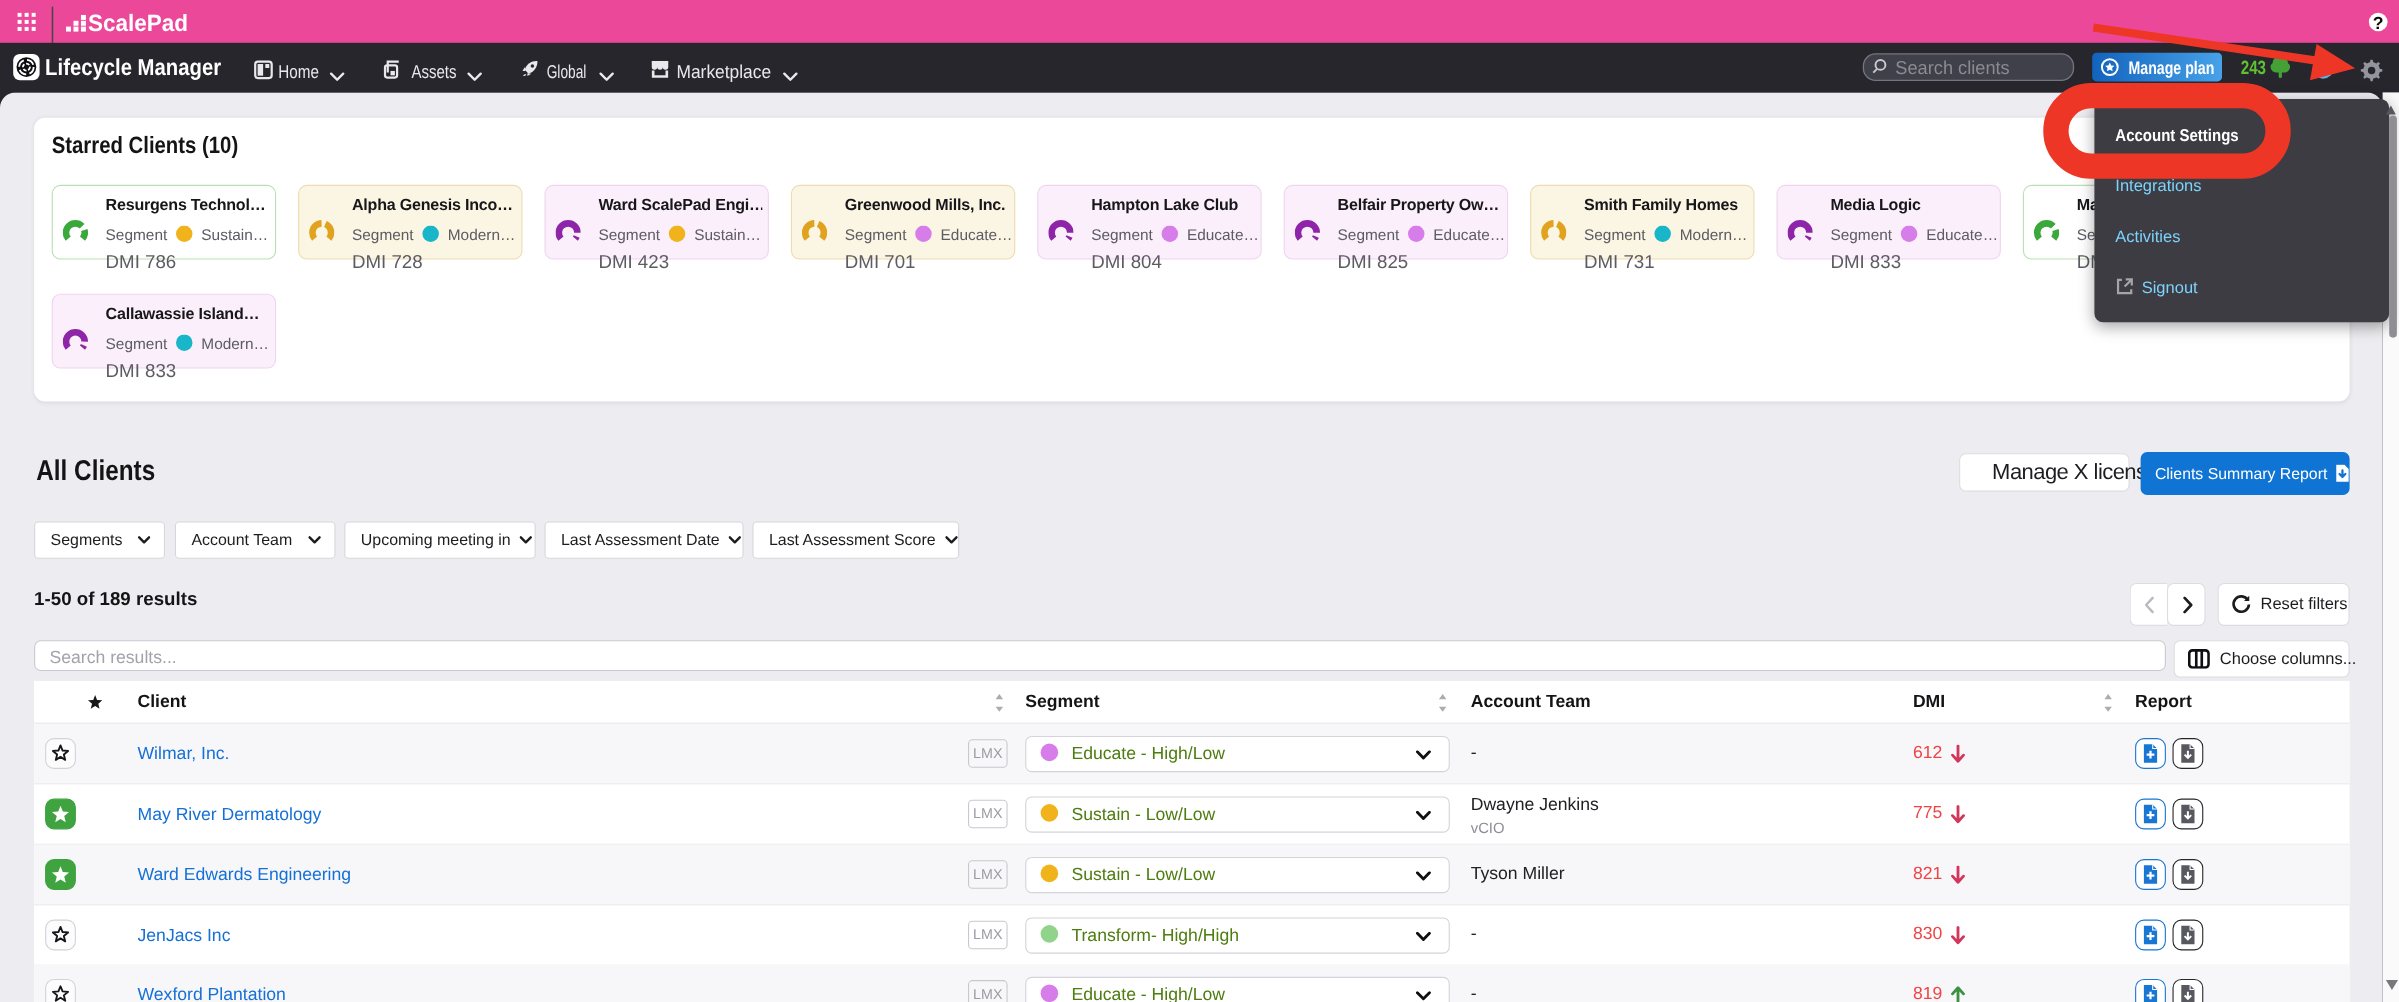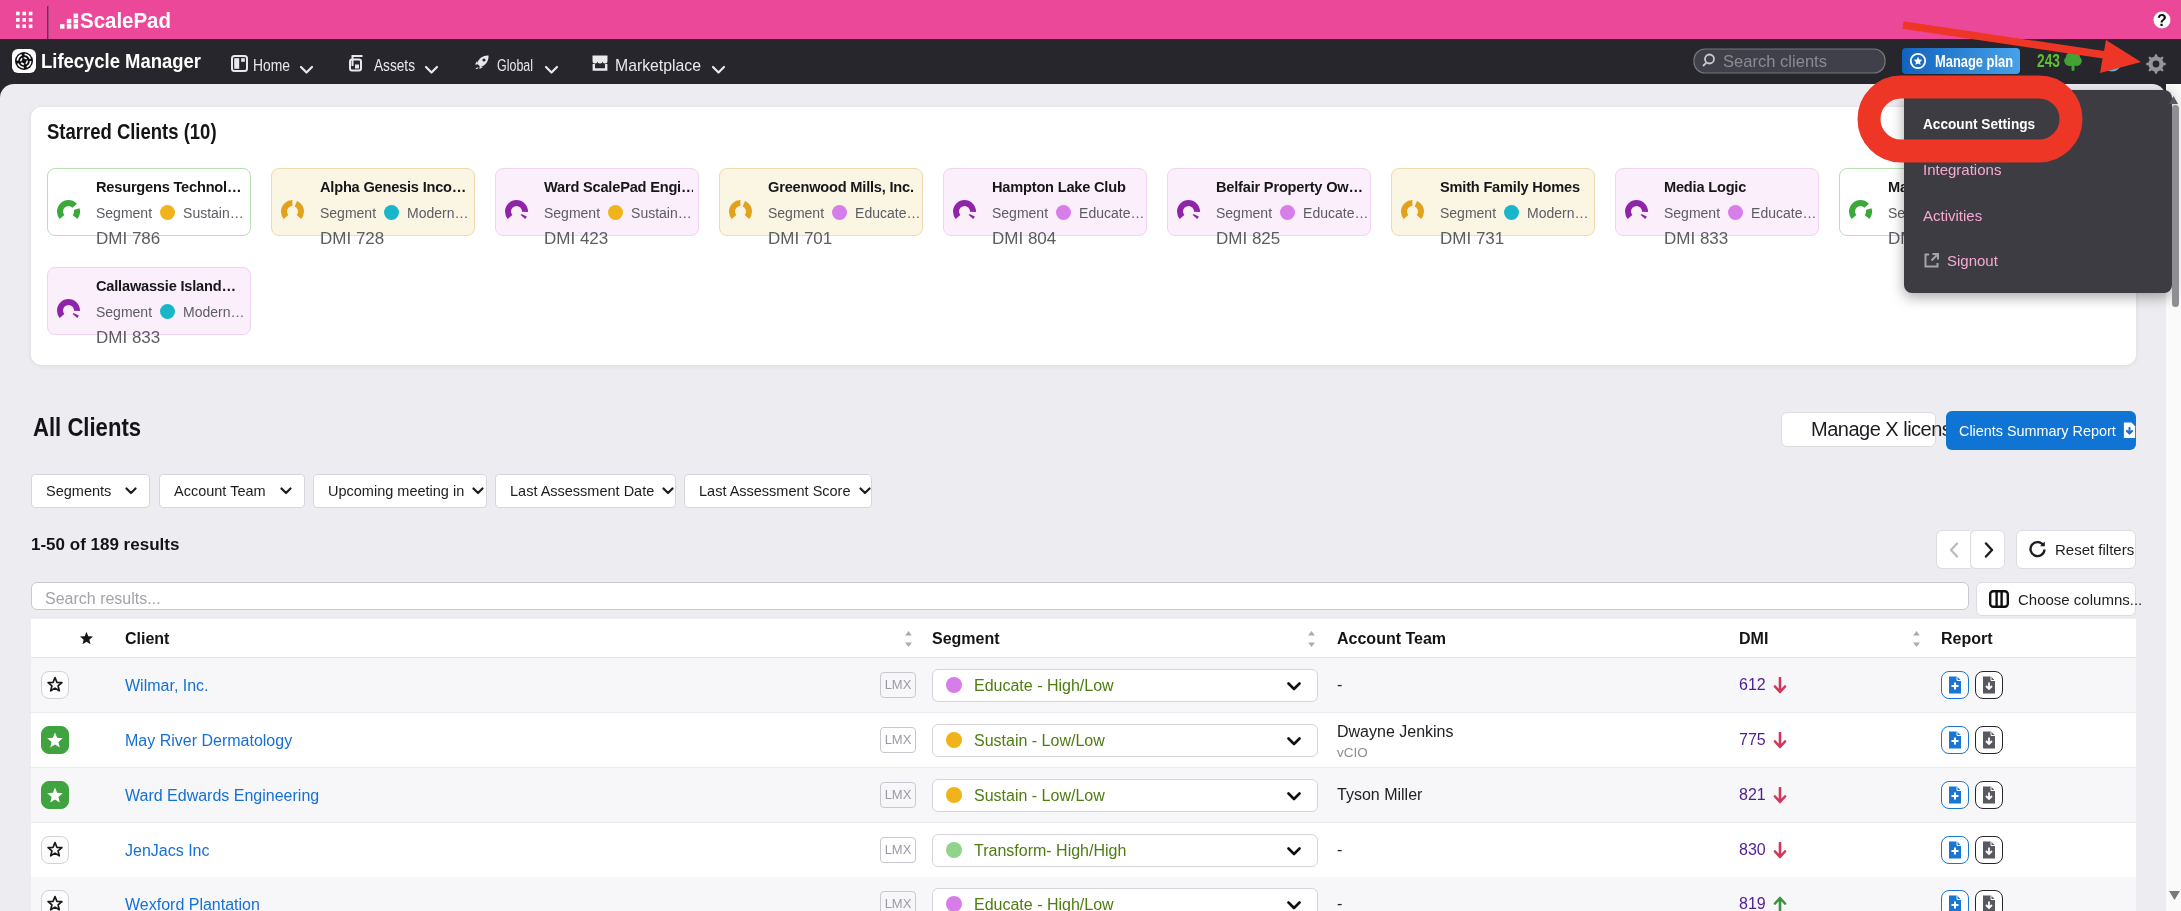--- a/index.html
+++ b/index.html
@@ -39,25 +39,25 @@
 .trow { position:absolute; left:0; width:2105px; height:55px; border-bottom:1px solid #ebebef; }
 .todd { background:#f7f7fa; }
 .link { position:absolute; left:94px; top:19px; font-size:16px; color:#1570d6; }
 .starbtn { position:absolute; left:10px; top:13px; width:28px; height:28px; border-radius:8px; background:#fcfcfd; border:1px solid #d2d2d8; }
 .starbtn.on { background:#3fa33f; border-color:#3fa33f; }
 .lmx { position:absolute; left:849px; top:14px; width:36px; height:26px; border:1px solid #c8c8d0; border-radius:4px; color:#9b9ba3; font-size:13px; text-align:center; line-height:24px; }
 .sel { position:absolute; left:901px; top:11px; width:386px; height:33px; background:#fff; border:1px solid #d4d4da; border-radius:6px; font-size:16px; color:#4d7c0f; line-height:31px; }
 .sel .dot { margin:0 12px -2px 13px; width:16px; height:16px; }
 .team { position:absolute; left:1306px; top:18px; font-size:16px; color:#212125; }
 .team small { display:block; font-size:13.5px; color:#8d8d94; margin-top:4px; font-weight:normal; }
-.dmiv { position:absolute; left:1708px; top:18px; font-size:16px; color:#4c1d95; }
+.dmiv { position:absolute; left:1708px; top:18px; font-size:16px; color:#ef4444; }
 .rbtn { position:absolute; top:13px; width:28px; height:28px; border-radius:8px; background:#fff; }
 
 #menu { position:absolute; left:1904px; top:90px; width:268px; height:203px; background:#3c3c42; border-radius:8px; box-shadow:0 4px 14px rgba(0,0,0,.35); }
-.mitem { position:absolute; left:19px; font-size:15px; color:#f9a8d4; transform-origin:left center; }
+.mitem { position:absolute; left:19px; font-size:15px; color:#7dd3fc; transform-origin:left center; }
 
 #anno { position:absolute; left:0; top:0; pointer-events:none; }
 </style>
 </head>
 <body>
 <div id="content"></div>
 <div id="topbar">
 <svg width="2181" height="39" viewBox="0 0 2181 39">
 
   <g fill="#fff">

